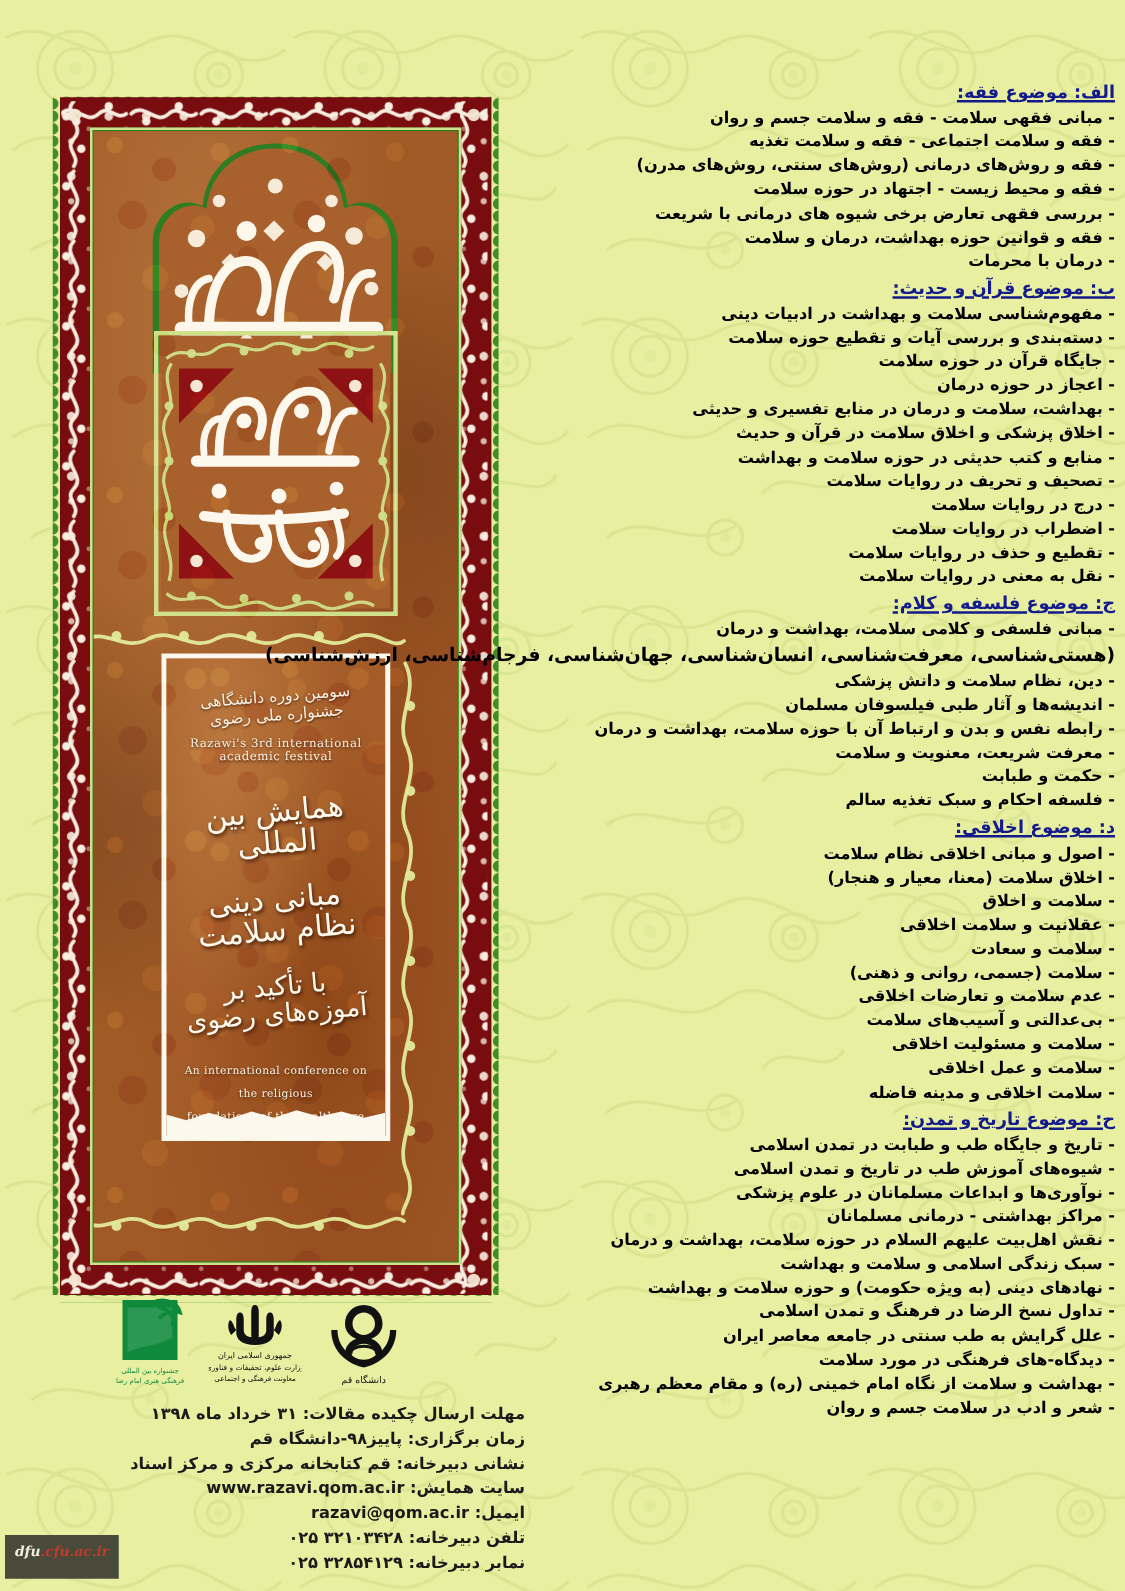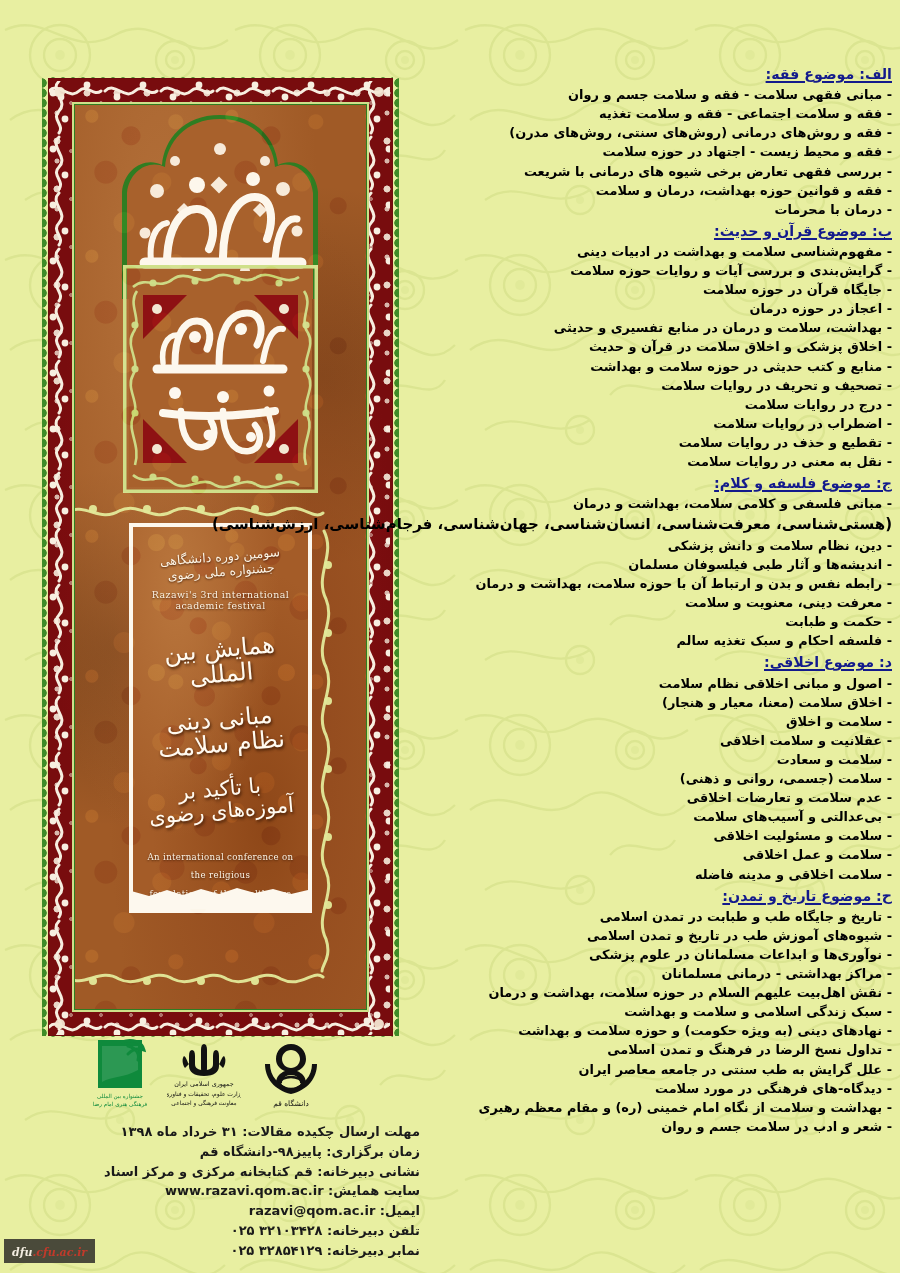--- a/index.html
+++ b/index.html
@@ -264,21 +264,21 @@
     font-size: 15px;
     line-height: 1.5;
     font-weight: bold;
   }
 
   
   .watermark {
     position: absolute;
     left: 4px; bottom: 10px;
     background: #4a4a3a;
-    padding: 2px 8px 3px;
+    padding: 2px 8px 14px;
     direction: ltr;
   }
   .watermark .wm-text {
     font-family: "DejaVu Serif", "Liberation Serif", serif;
     font-style: italic;
     font-weight: bold;
     font-size: 11px;
     color: #c03a2b;
   }
   .watermark .wm-text .wm-pre { color: #f2ece0; }
@@ -586,39 +586,39 @@
     <div class="topic">- مبانی فقهی سلامت -  فقه و سلامت جسم و روان</div>
     <div class="topic">- فقه و سلامت اجتماعی -  فقه و سلامت تغذیه</div>
     <div class="topic">- فقه و روش‌های درمانی (روش‌های سنتی، روش‌های مدرن)</div>
     <div class="topic">- فقه و محیط زیست -  اجتهاد در حوزه سلامت</div>
     <div class="topic">- بررسی فقهی تعارض برخی شیوه های درمانی با شریعت</div>
     <div class="topic">- فقه و قوانین حوزه بهداشت، درمان و سلامت</div>
     <div class="topic">- درمان با محرمات</div>
 
     <div class="sec-head">ب: موضوع قرآن و حدیث:</div>
     <div class="topic">- مفهوم‌شناسی سلامت و بهداشت در ادبیات دینی</div>
-    <div class="topic">- گرایش‌بندی و بررسی آیات و روایات حوزه سلامت</div>
+    <div class="topic">- دسته‌بندی و بررسی آیات و تقطیع حوزه سلامت</div>
     <div class="topic">- جایگاه قرآن در حوزه سلامت</div>
     <div class="topic">- اعجاز در حوزه درمان</div>
     <div class="topic">- بهداشت، سلامت و درمان در منابع تفسیری و حدیثی</div>
     <div class="topic">- اخلاق پزشکی و اخلاق سلامت در قرآن و حدیث</div>
     <div class="topic">- منابع و کتب حدیثی در حوزه سلامت و بهداشت</div>
     <div class="topic">- تصحیف و تحریف در روایات سلامت</div>
     <div class="topic">- درج در روایات سلامت</div>
     <div class="topic">- اضطراب در روایات سلامت</div>
     <div class="topic">- تقطیع و حذف در روایات سلامت</div>
     <div class="topic">- نقل به معنی در روایات سلامت</div>
 
     <div class="sec-head">ج: موضوع فلسفه و کلام:</div>
     <div class="topic">- مبانی فلسفی و کلامی سلامت، بهداشت و درمان</div>
     <div class="topic small">(هستی‌شناسی، معرفت‌شناسی، انسان‌شناسی، جهان‌شناسی، فرجام‌شناسی، ارزش‌شناسی)</div>
     <div class="topic">- دین، نظام سلامت و دانش پزشکی</div>
     <div class="topic">- اندیشه‌ها و آثار طبی فیلسوفان مسلمان</div>
     <div class="topic">- رابطه نفس و بدن و ارتباط آن با حوزه سلامت، بهداشت و درمان</div>
-    <div class="topic">- معرفت دینی، معنویت و سلامت</div>
+    <div class="topic">- معرفت شریعت، معنویت و سلامت</div>
     <div class="topic">- حکمت و طبابت</div>
     <div class="topic">- فلسفه احکام و سبک تغذیه سالم</div>
 
     <div class="sec-head">د: موضوع اخلاقی:</div>
     <div class="topic">- اصول و مبانی اخلاقی نظام سلامت</div>
     <div class="topic">- اخلاق سلامت (معنا، معیار و هنجار)</div>
     <div class="topic">- سلامت و اخلاق</div>
     <div class="topic">- عقلانیت و سلامت اخلاقی</div>
     <div class="topic">- سلامت و سعادت</div>
     <div class="topic">- سلامت (جسمی، روانی و ذهنی)</div>

